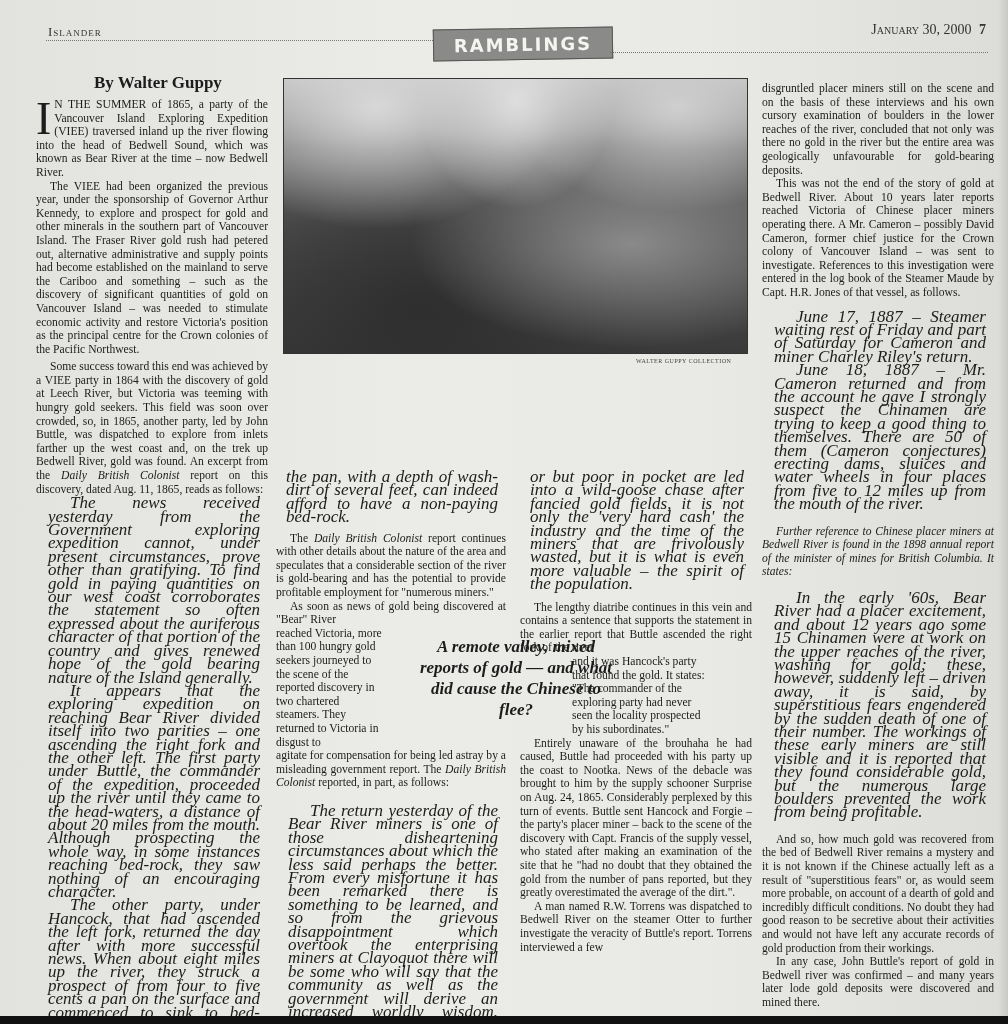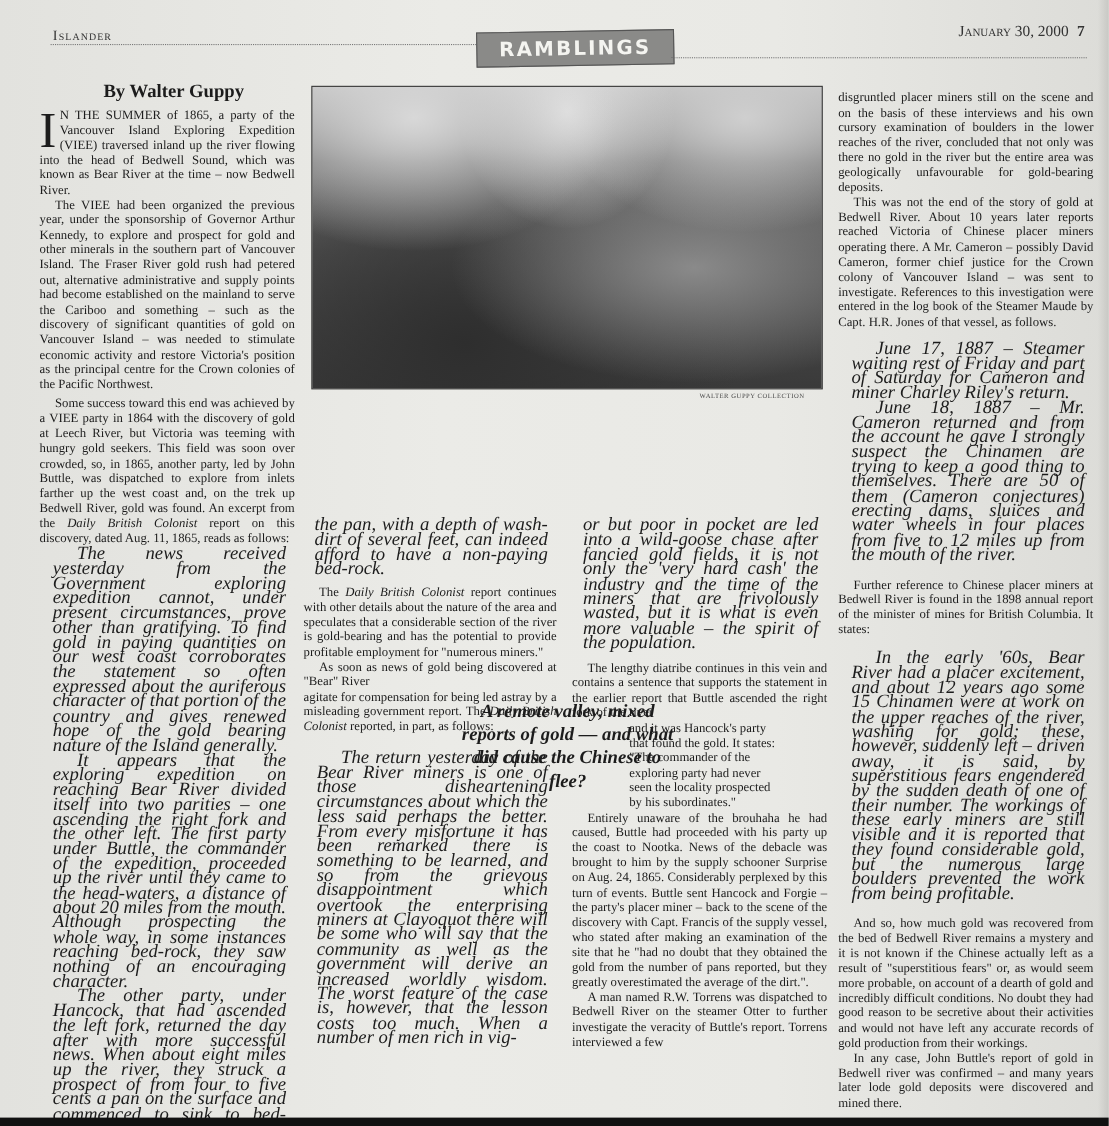--- a/index.html
+++ b/index.html
@@ -93,20 +93,21 @@
 
 
   <div class="col col2">
     <div class="quote" style="padding-left:10px;">
       <p class="noindent" style="text-indent:0;">the pan, with a depth of wash-dirt of several feet, can indeed afford to have a non-paying bed-rock.</p>
     </div>
     <p class="gap" style="margin-top:8px;">
       <span>The </span><i>Daily British Colonist</i><span> report continues with other details about the nature of the area and speculates that a considerable section of the river is gold-bearing and has the potential to provide profitable employment for "numerous miners."</span>
     </p>
     <p>As soon as news of gold being discovered at "Bear" River</p>
+    <p class="noindent wrap" style="text-align:left;">reached Victoria, more than 100 hungry gold seekers journeyed to the scene of the reported discovery in two chartered steamers. They returned to Victoria in disgust to</p>
     <p class="noindent">
       <span>agitate for compensation for being led astray by a misleading government report. The </span><i>Daily British Colonist</i><span> reported, in part, as follows:</span>
     </p>
     <div class="quote" style="margin-top:14px;">
       <p>The return yesterday of the Bear River miners is one of those disheartening circumstances about which the less said perhaps the better. From every misfortune it has been remarked there is something to be learned, and so from the grievous disappointment which overtook the enterprising miners at Clayoquot there will be some who will say that the community as well as the government will derive an increased worldly wisdom. The worst feature of the case is, however, that the lesson costs too much. When a number of men rich in vig-</p>
     </div>
   </div>
 
   <div class="pullquote">A remote valley, mixed reports of gold — and what did cause the Chinese to flee?</div>
 
@@ -120,21 +121,21 @@
     <p>A man named R.W. Torrens was dispatched to Bedwell River on the steamer Otter to further investigate the veracity of Buttle's report. Torrens interviewed a few</p>
   </div>
 
   <div class="col col4">
     <p class="noindent">disgruntled placer miners still on the scene and on the basis of these interviews and his own cursory examination of boulders in the lower reaches of the river, concluded that not only was there no gold in the river but the entire area was geologically unfavourable for gold-bearing deposits.</p>
     <p>This was not the end of the story of gold at Bedwell River. About 10 years later reports reached Victoria of Chinese placer miners operating there. A Mr. Cameron – possibly David Cameron, former chief justice for the Crown colony of Vancouver Island – was sent to investigate. References to this investigation were entered in the log book of the Steamer Maude by Capt. H.R. Jones of that vessel, as follows.</p>
     <div class="quote" style="margin-top:10px;">
       <p>June 17, 1887 – Steamer waiting rest of Friday and part of Saturday for Cameron and miner Charley Riley's return.</p>
       <p>June 18, 1887 – Mr. Cameron returned and from the account he gave I strongly suspect the Chinamen are trying to keep a good thing to themselves. There are 50 of them (Cameron conjectures) erecting dams, sluices and water wheels in four places from five to 12 miles up from the mouth of the river.</p>
     </div>
-    <p class="gap" style="margin-top:14px;">Further reference to Chinese placer miners at Bedwell River is found in the 1898 annual report of the minister of mines for British Columbia. It states:</p>
+    <p class="gap" style="margin-top:14px;font-style:italic;">Further reference to Chinese placer miners at Bedwell River is found in the 1898 annual report of the minister of mines for British Columbia. It states:</p>
     <div class="quote" style="margin-top:12px;">
       <p>In the early '60s, Bear River had a placer excitement, and about 12 years ago some 15 Chinamen were at work on the upper reaches of the river, washing for gold; these, however, suddenly left – driven away, it is said, by superstitious fears engendered by the sudden death of one of their number. The workings of these early miners are still visible and it is reported that they found considerable gold, but the numerous large boulders prevented the work from being profitable.</p>
     </div>
     <p class="gap" style="margin-top:14px;">And so, how much gold was recovered from the bed of Bedwell River remains a mystery and it is not known if the Chinese actually left as a result of "superstitious fears" or, as would seem more probable, on account of a dearth of gold and incredibly difficult conditions. No doubt they had good reason to be secretive about their activities and would not have left any accurate records of gold production from their workings.</p>
     <p>In any case, John Buttle's report of gold in Bedwell river was confirmed – and many years later lode gold deposits were discovered and mined there.</p>
     <p class="tagline">Walter Guppy lives in Tofino and is himself a prospector.</p>
   </div>
 
   <div class="shadow-right"></div>
   <div class="bottom-bar"></div>

